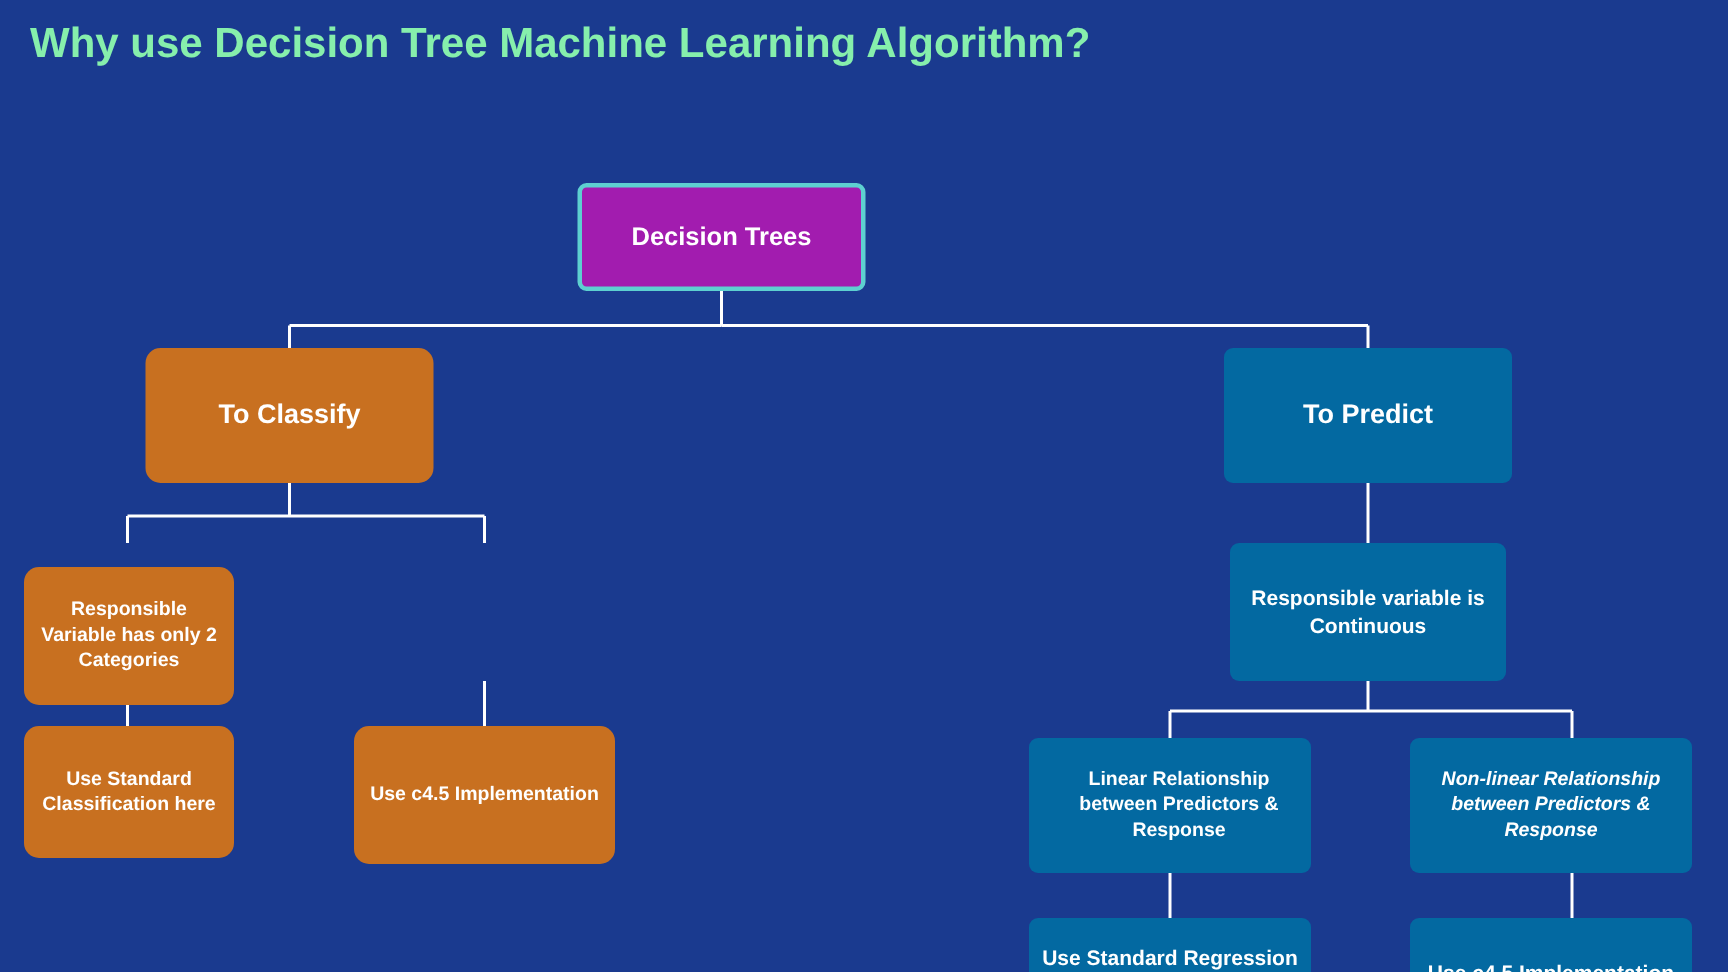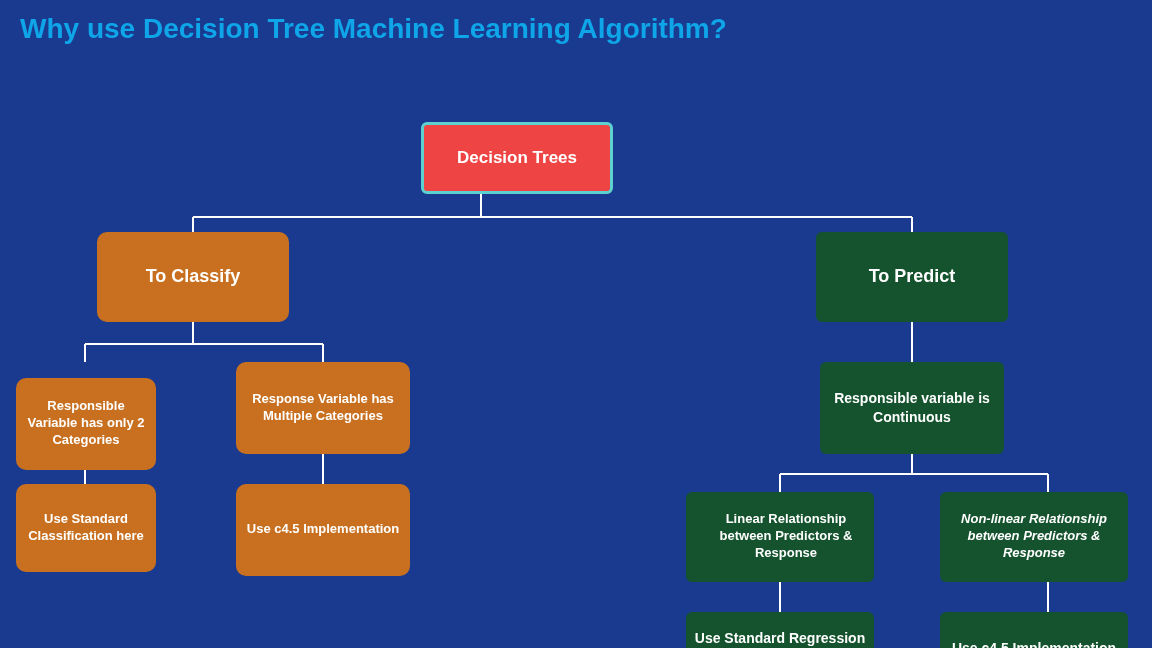--- a/index.html
+++ b/index.html
@@ -6,21 +6,21 @@
     body {
       width: 1152px;
       height: 648px;
       background-color: #1a3a8f;
       font-family: Arial, sans-serif;
       overflow: hidden;
       position: relative;
     }
 
     .title {
-      color: #0ea5e9;
+      color: #86efac;
       font-size: 28px;
       font-weight: bold;
       padding: 12px 20px 8px 20px;
       line-height: 1.2;
     }
 
     .diagram-area {
       position: relative;
       width: 100%;
       height: 590px;
@@ -43,32 +43,31 @@
       justify-content: center;
       text-align: center;
       font-size: 15px;
       font-weight: bold;
       color: white;
       line-height: 1.3;
       padding: 8px;
     }
 
     .node-teal {
-      background-color: #ef4444;
+      background-color: #a21caf;
       border: 3px solid #5dd0d0;
-      margin-left: 36px;
     }
 
     .node-orange {
       background-color: #c87020;
       border-radius: 10px;
     }
 
     .node-blue {
-      background-color: #14532d;
+      background-color: #0369a1;
     }
   </style>
 </head>
 <body>
 
 <div class="title">Why use Decision Tree Machine Learning Algorithm?</div>
 
 <div class="diagram-area">
 
   <svg class="connectors">
@@ -103,21 +102,20 @@
   </svg>
 
   <div class="node node-teal" style="left: 385px; top: 68px; width: 192px; height: 72px; font-size: 17px;">Decision Trees</div>
 
   <div class="node node-orange" style="left: 97px; top: 178px; width: 192px; height: 90px; font-size: 18px;">To Classify</div>
 
   <div class="node node-blue" style="left: 816px; top: 178px; width: 192px; height: 90px; font-size: 18px;">To Predict</div>
 
   <div class="node node-orange" style="left: 16px; top: 324px; width: 140px; height: 92px; font-size: 13px;">Responsible Variable has only 2 Categories</div>
 
-  <div class="node node-orange" style="left: 236px; top: 308px; width: 174px; height: 92px; font-size: 13px;">Response Variable has Multiple Categories</div>
 
   <div class="node node-blue" style="left: 820px; top: 308px; width: 184px; height: 92px; font-size: 14px;">Responsible variable is Continuous</div>
 
   <div class="node node-orange" style="left: 16px; top: 430px; width: 140px; height: 88px; font-size: 13px;">Use Standard Classification here</div>
 
   <div class="node node-orange" style="left: 236px; top: 430px; width: 174px; height: 92px; font-size: 13px;">Use c4.5 Implementation</div>
 
   <div class="node node-blue" style="left: 686px; top: 438px; width: 188px; height: 90px; font-size: 13px; padding-left: 20px;">Linear Relationship between Predictors &amp; Response</div>
 
   <div class="node node-blue" style="left: 940px; top: 438px; width: 188px; height: 90px; font-size: 13px; font-style: italic;">Non-linear Relationship between Predictors &amp; Response</div>

